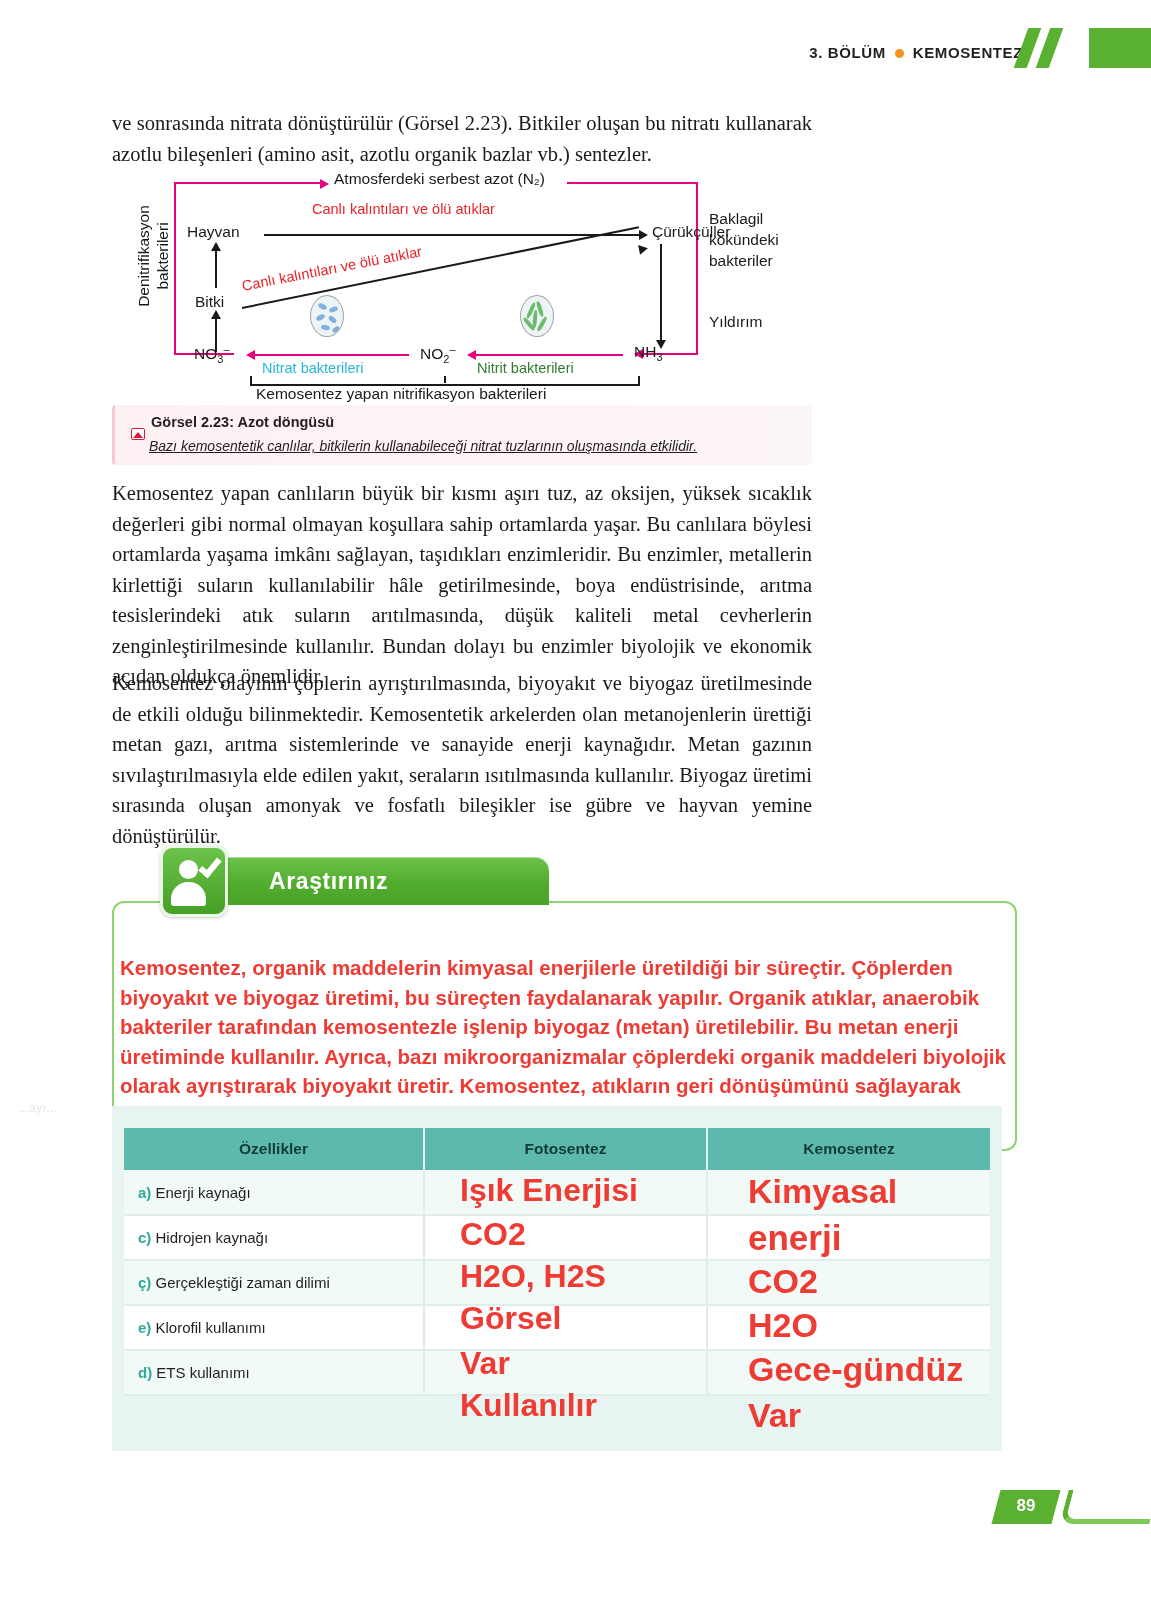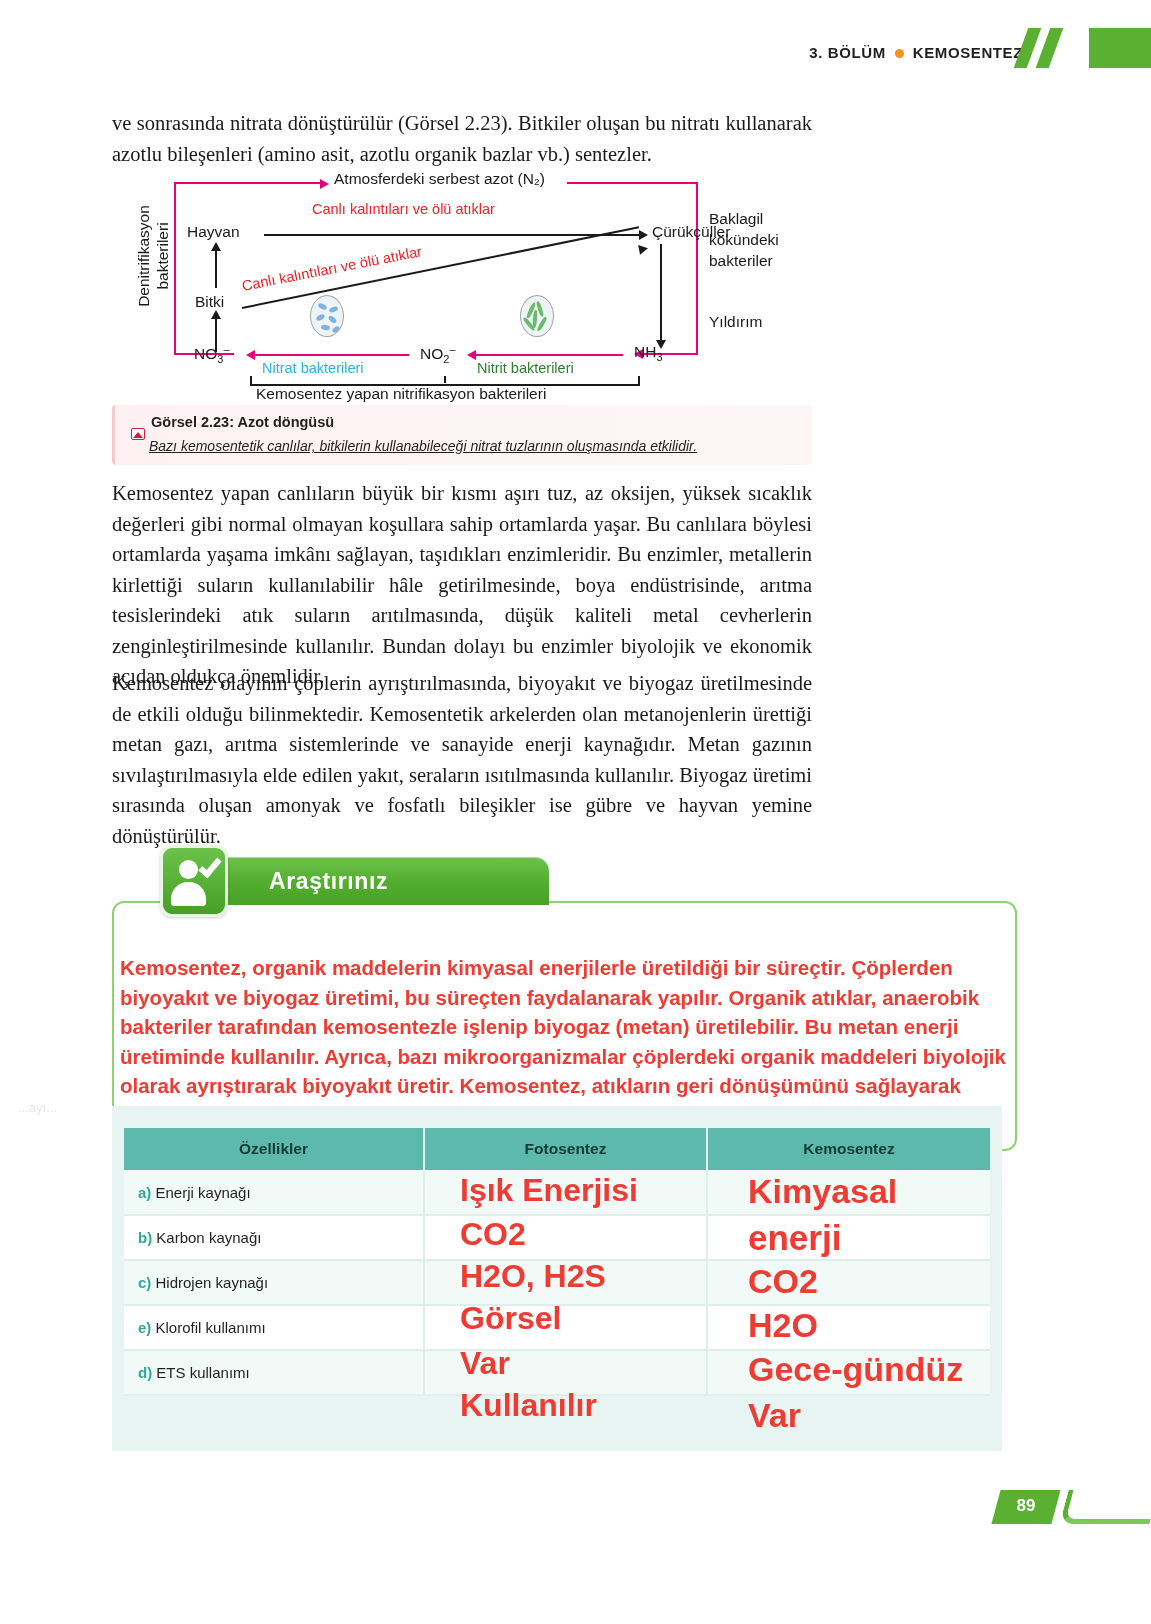--- a/index.html
+++ b/index.html
@@ -375,26 +375,26 @@
       <th class="col-c">Kemosentez</th>
     </tr>
   </thead>
   <tbody>
     <tr>
       <td class="cell-feat"><span class="ltr">a)</span> <span>Enerji kaynağı</span></td>
       <td></td>
       <td></td>
     </tr>
     <tr>
-      <td class="cell-feat"><span class="ltr">b)</span> <span>Karbon kaynağı</span></td>
-      <td></td>
-      <td></td>
-    </tr>
-    <tr>
       <td class="cell-feat"><span class="ltr">c)</span> <span>Hidrojen kaynağı</span></td>
+      <td></td>
+      <td></td>
+    </tr>
+    <tr>
+      <td class="cell-feat"><span class="ltr">ç)</span> <span>Gerçekleştiği zaman dilimi</span></td>
       <td></td>
       <td></td>
     </tr>
     <tr>
       <td class="cell-feat"><span class="ltr">e)</span> <span>Klorofil kullanımı</span></td>
       <td></td>
       <td></td>
     </tr>
     <tr>
       <td class="cell-feat"><span class="ltr">d)</span> <span>ETS kullanımı</span></td>

